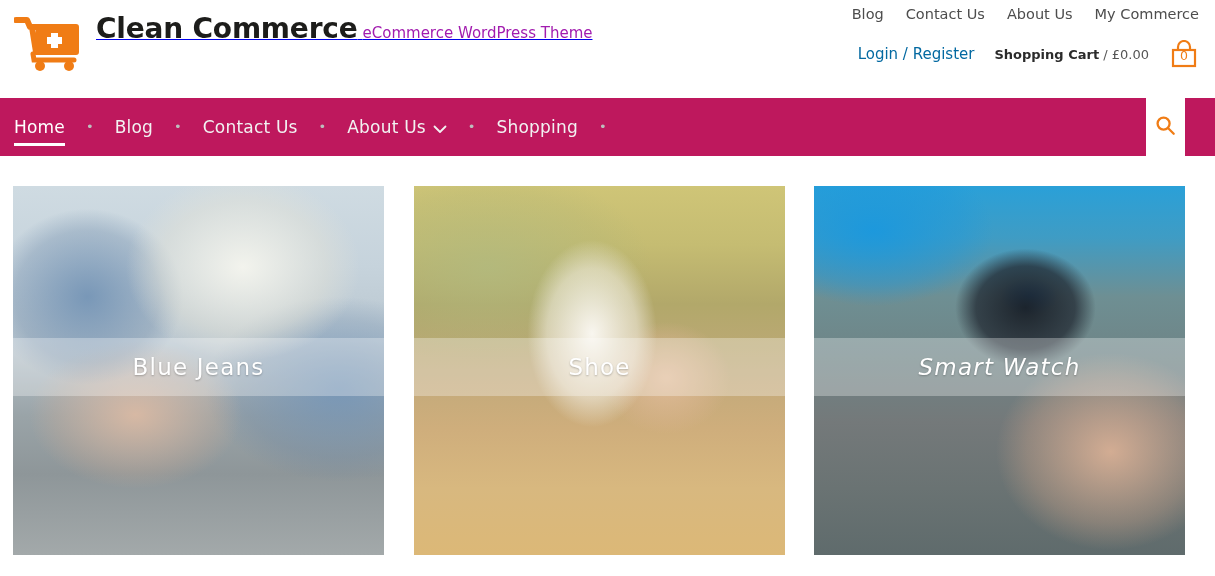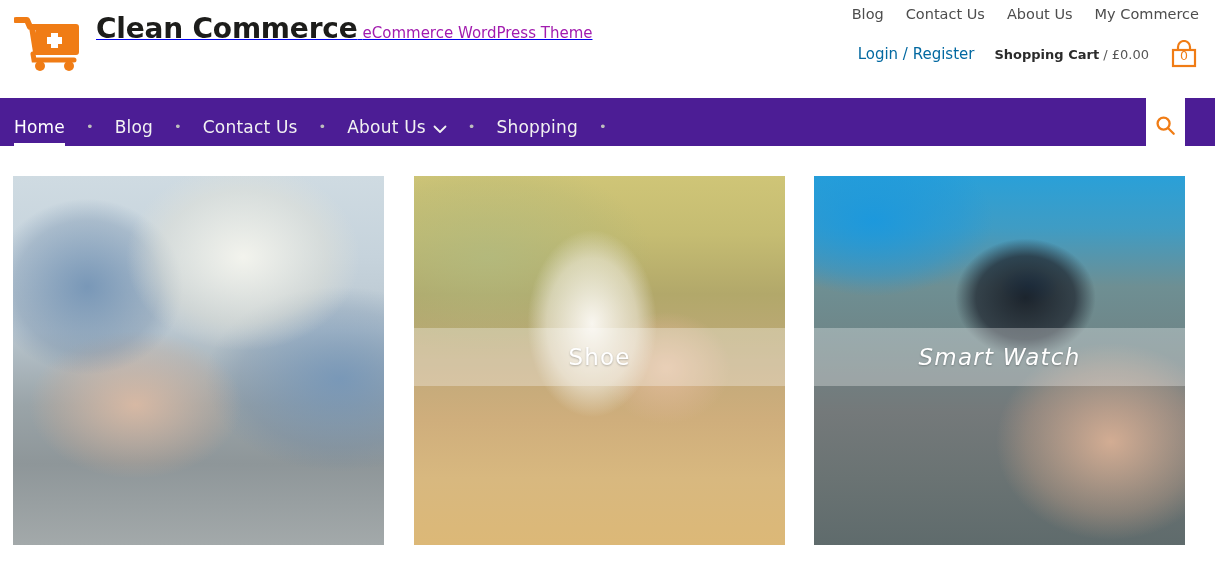--- a/index.html
+++ b/index.html
@@ -100,22 +100,22 @@
     text-align: center;
     font-size: 12.5px;
     color: #f07c15;
     line-height: 14px;
   }
 
   
   .navbar {
     position: relative;
     width: 1215px;
-    height: 48px;
-    background: #4c1d95;
+    height: 58px;
+    background: #be185d;
   }
   .nav-inner {
     position: absolute;
     left: 14px;
     top: 0;
     height: 58px;
     display: flex;
     align-items: center;
   }
   .nav-item {
@@ -334,20 +334,23 @@
       <circle cx="9" cy="9" r="6.3" fill="none" stroke="#f07c15" stroke-width="2.4"></circle>
       <path d="M13.6 13.6 L19.6 19.6" stroke="#f07c15" stroke-width="2.4" stroke-linecap="round"></path>
     </svg>
   </span>
 </div>
 
 <div class="cards">
 
   <a class="card c0" href="#">
     <span class="card-img img-jeans"></span>
+    <span class="overlay-band">
+      <span class="card-title">Blue Jeans</span>
+    </span>
   </a>
 
   <a class="card c1" href="#">
     <span class="card-img img-shoe"></span>
     <span class="overlay-band">
       <span class="card-title">Shoe</span>
     </span>
   </a>
 
   <a class="card c2" href="#">

